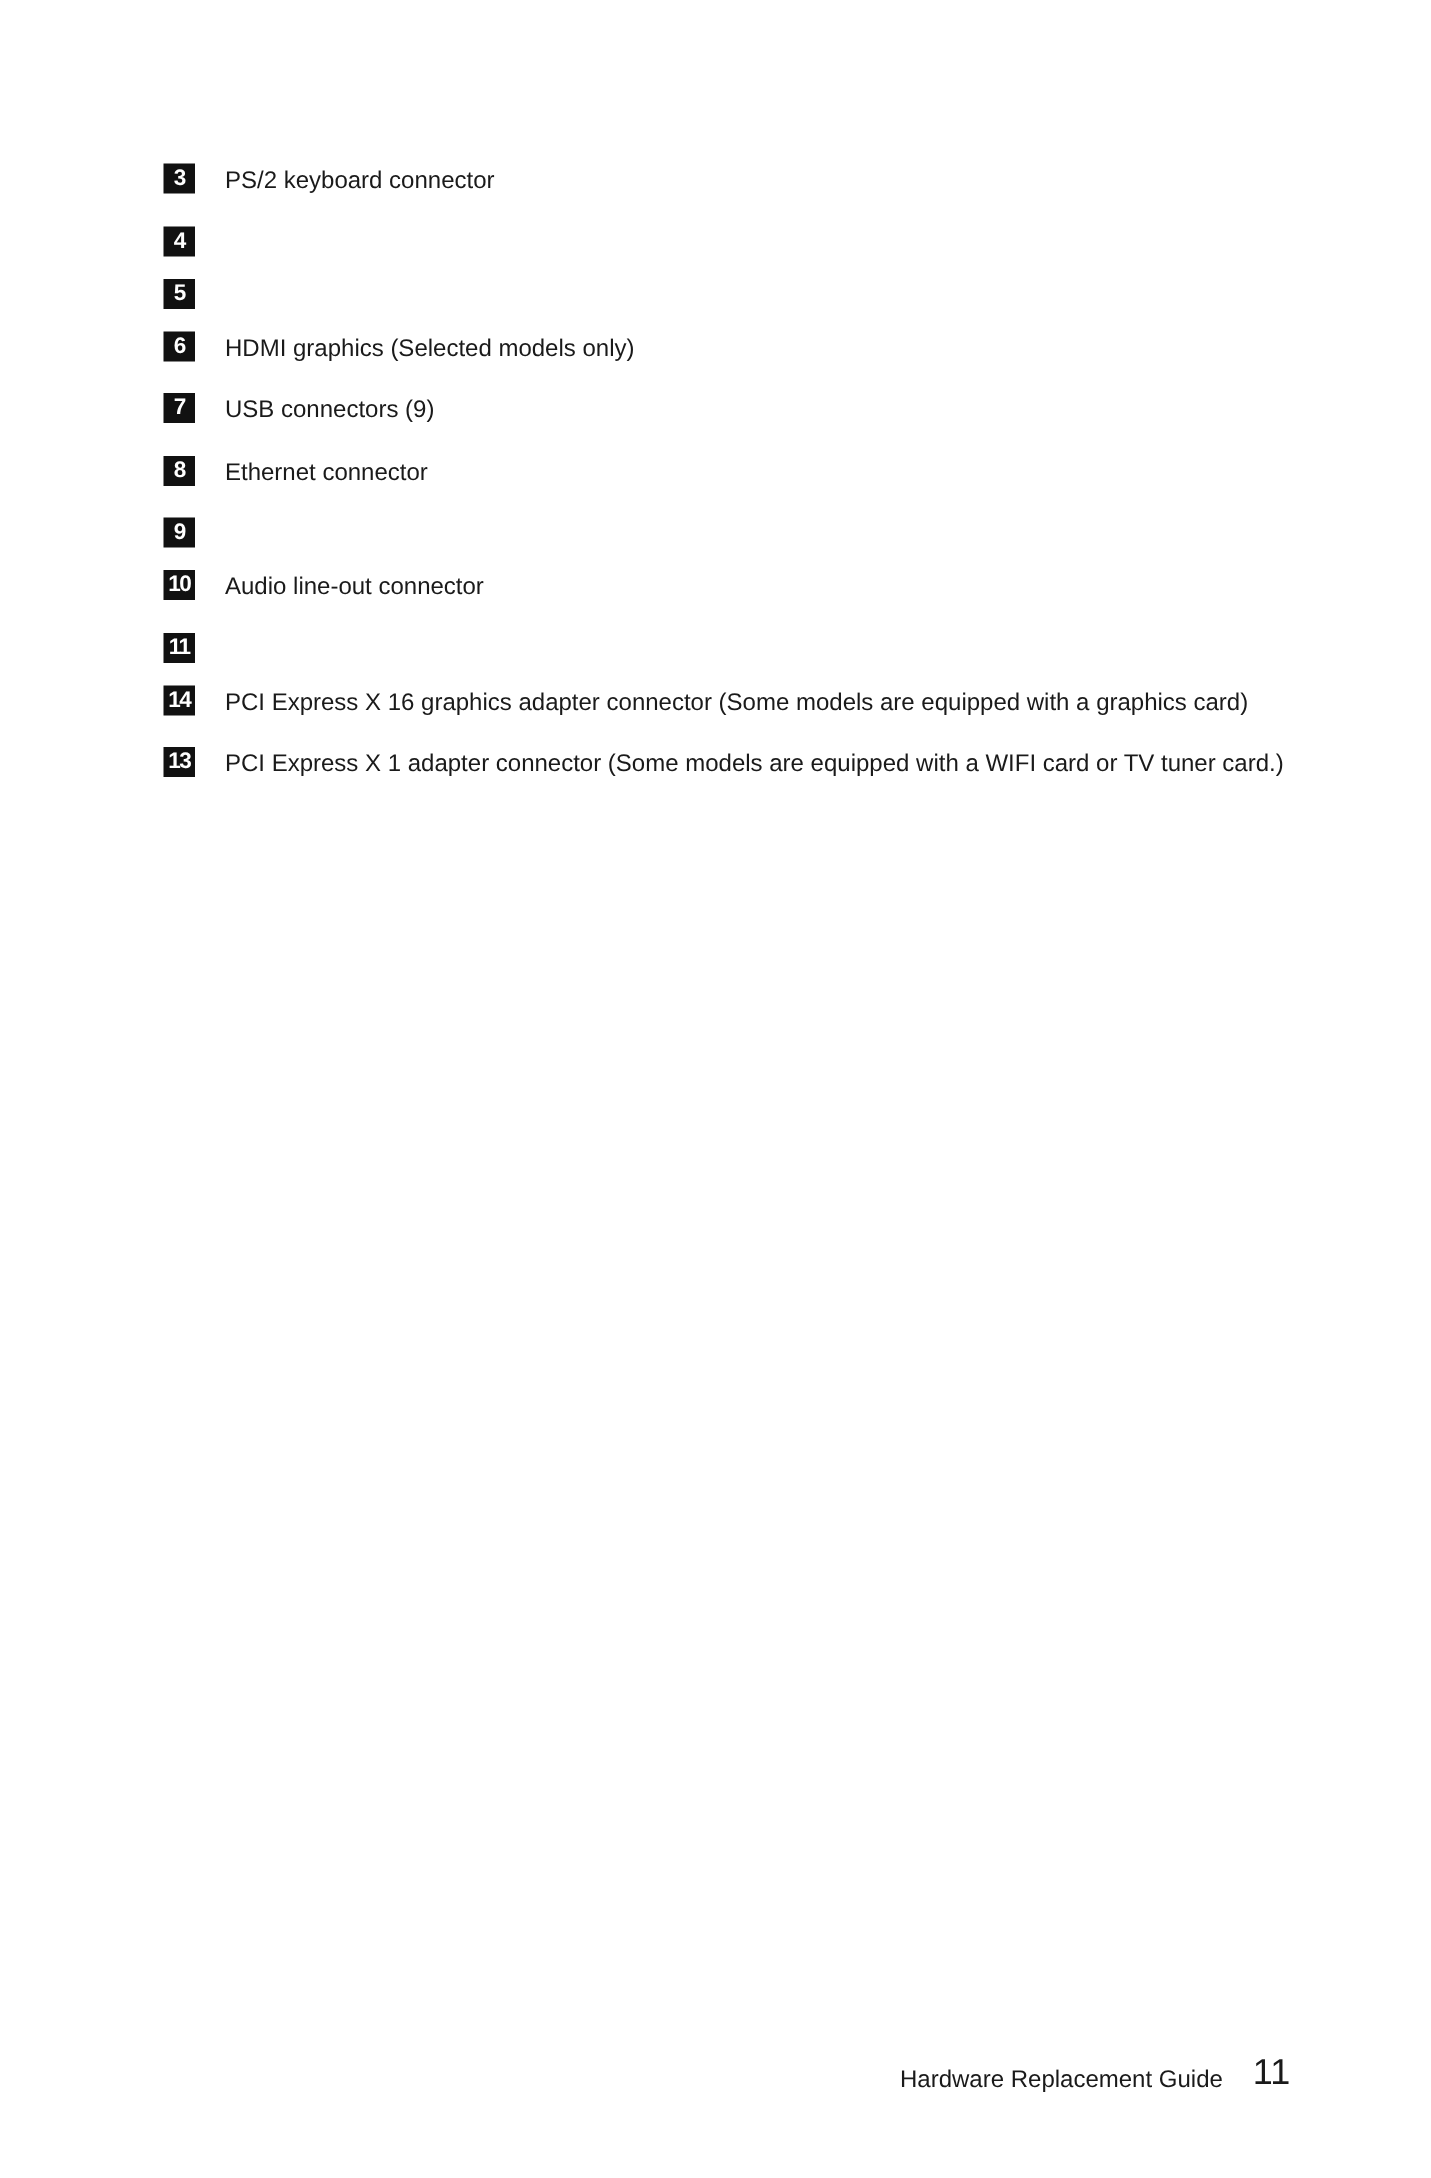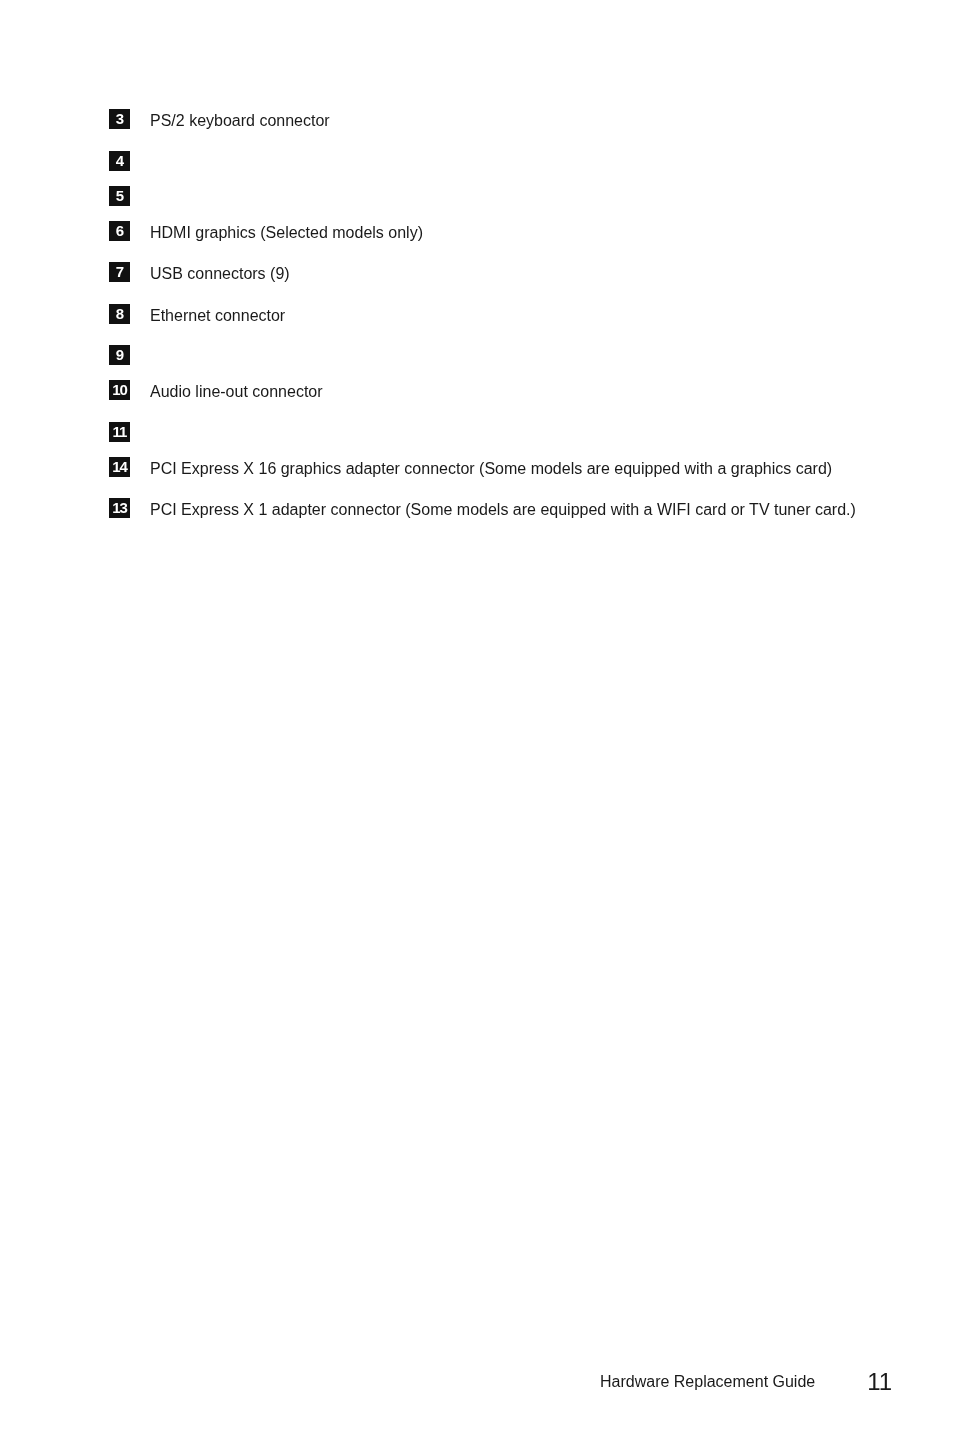--- a/index.html
+++ b/index.html
@@ -4,21 +4,21 @@
   <style>
     html, body { margin: 0; padding: 0; background: #ffffff; }
     body { width: 954px; height: 1452px; position: relative; overflow: hidden;
            font-family: "Liberation Sans", sans-serif; color: #1a1a1a; }
     .list { position: absolute; left: 109px; top: 106px; width: 760px; }
     .item { display: flex; align-items: flex-start; margin-bottom: 12px; }
     .badge { flex: 0 0 auto; width: 21px; height: 20px; background: #111; color: #fff;
              font-family: "Liberation Sans", sans-serif; font-weight: bold; font-size: 15px;
              line-height: 20px; text-align: center; margin-top: 3px; letter-spacing: -1px; }
     .text { margin-left: 20px; font-size: 16px; line-height: 29.5px; color: #1a1a1a; }
-    .footer { position: absolute; left: 600px; top: 1368px; display: flex; align-items: center; gap: 32px; }
+    .footer { position: absolute; left: 600px; top: 1368px; display: flex; align-items: flex-end; }
     .footer-title { font-size: 16px; color: #1a1a1a; }
     .footer-page { font-size: 24px; margin-left: 20px; color: #1a1a1a; }
   </style>
 </head>
 <body>
 
 <div class="list">
   <div class="item">
     <span class="badge">3</span>
     <span class="text">PS/2 keyboard connector</span>

